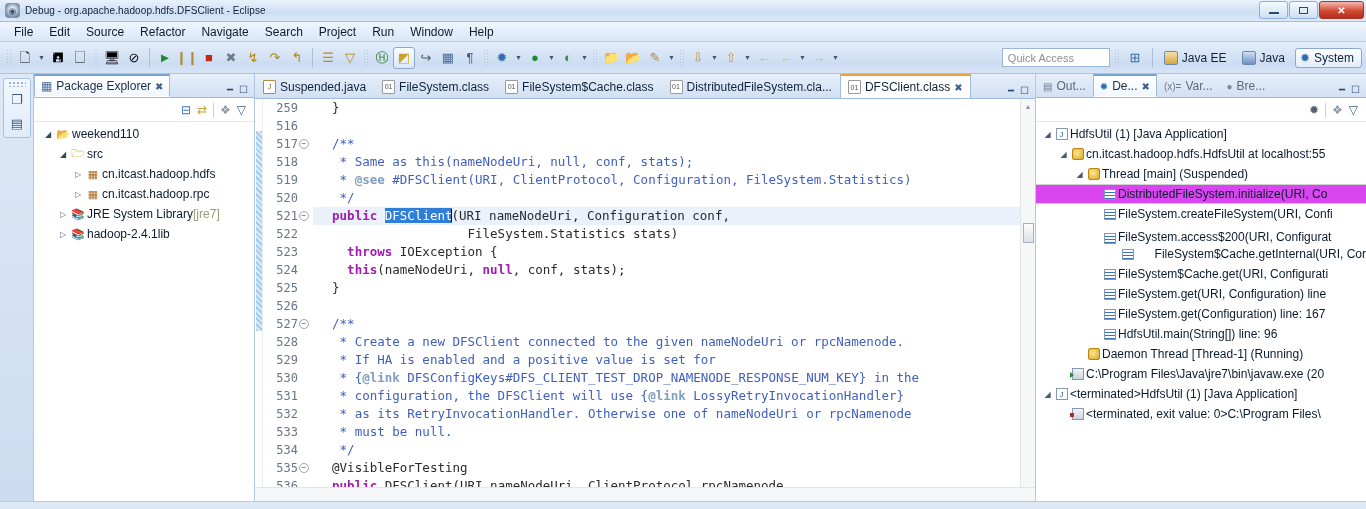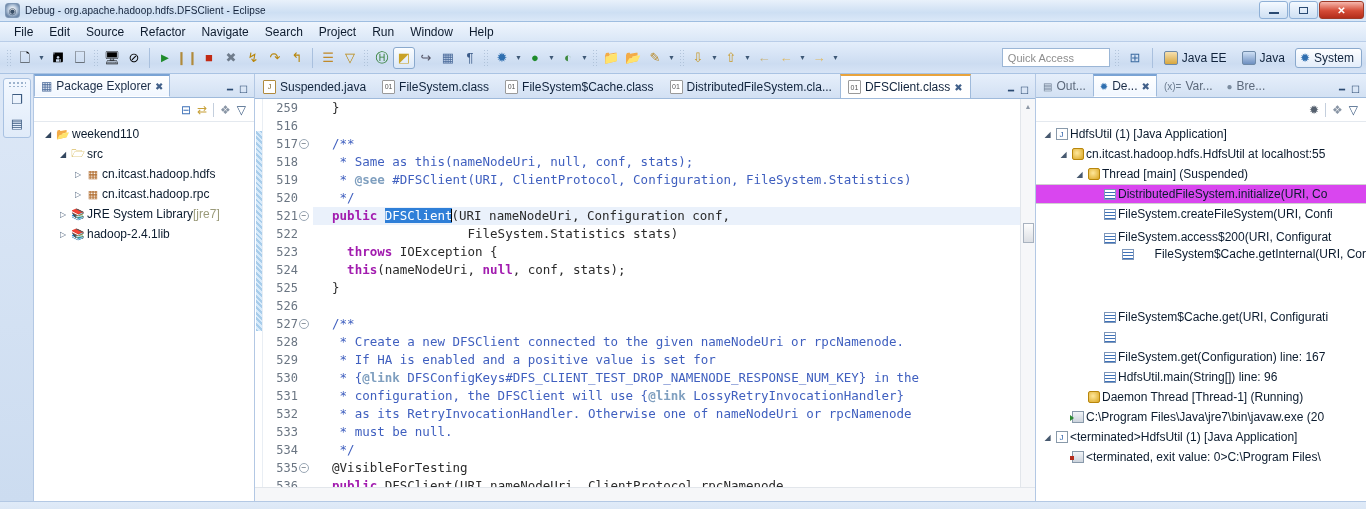--- a/index.html
+++ b/index.html
@@ -522,32 +522,33 @@
             </span>
             <span>FileSystem.access$200(URI, Configurat</span>
           </div>
           <div class="drow" style="padding-left: 54px; justify-content: space-between;">
             <span class="darr"></span>
             <span class="dico">
               <span class="stackico"></span>
             </span>
             <span>FileSystem$Cache.getInternal(URI, Cor</span>
           </div>
-          <div class="drow" style="padding-left: 54px; margin-top: 43px;">
+          <div class="drow" style="padding-left: 54px;">
             <span class="darr"></span>
             <span class="dico">
               <span class="stackico"></span>
             </span>
             <span>FileSystem$Cache.get(URI, Configurati</span>
           </div>
           <div class="drow" style="padding-left: 54px;">
             <span class="darr"></span>
             <span class="dico">
               <span class="stackico"></span>
             </span>
+            <span>FileSystem.get(URI, Configuration) line</span>
           </div>
           <div class="drow" style="padding-left: 54px;">
             <span class="darr"></span>
             <span class="dico">
               <span class="stackico"></span>
             </span>
             <span>FileSystem.get(Configuration) line: 167</span>
           </div>
           <div class="drow" style="padding-left: 54px;">
             <span class="darr"></span>

